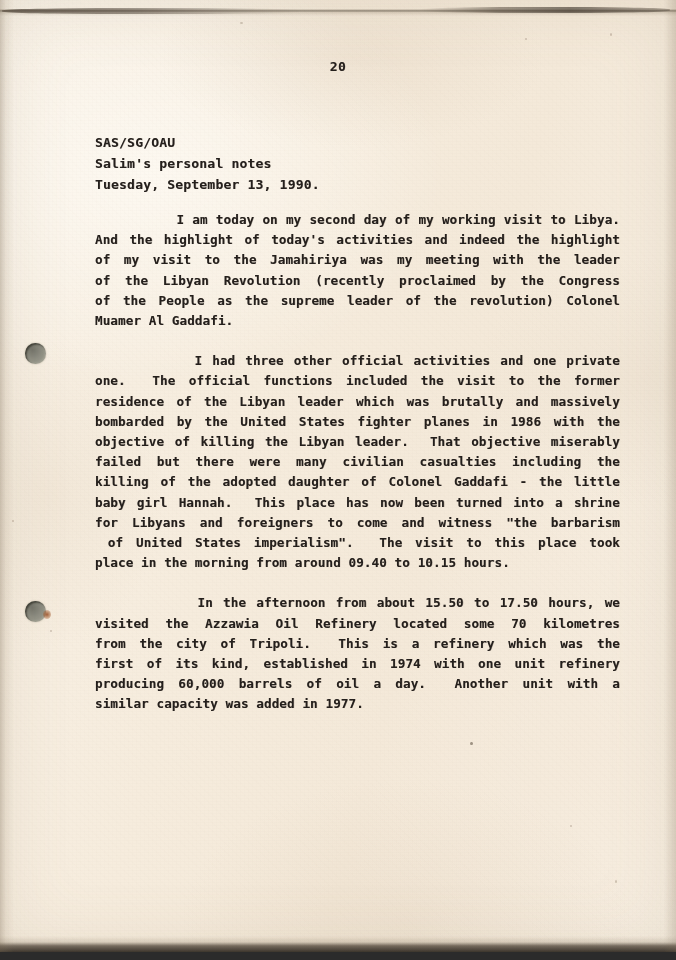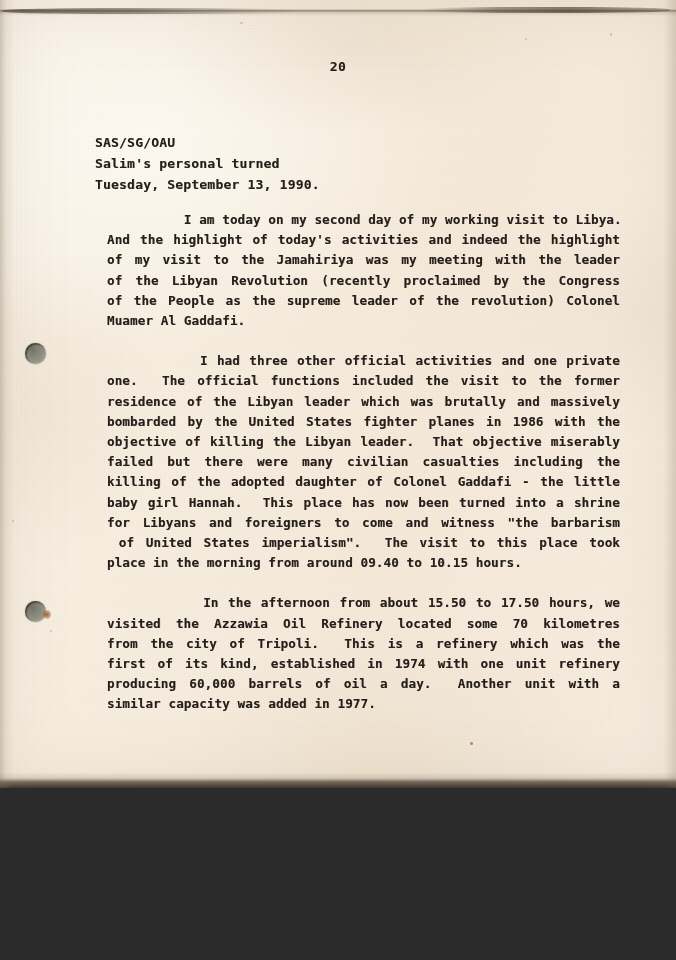--- a/index.html
+++ b/index.html
@@ -5,21 +5,21 @@
 <style>
   html, body {
     margin: 0;
     padding: 0;
     background: #2b2b2b;
   }
 
   .page {
     position: relative;
     width: 676px;
-    height: 788px;
+    height: 952px;
     overflow: hidden;
     background-color: #f7efe3;
     background-image:
       radial-gradient(ellipse 420px 300px at 22% 18%, rgba(255,252,246,0.75) 0%, rgba(255,252,246,0) 70%),
       radial-gradient(ellipse 380px 420px at 85% 78%, rgba(244,232,216,0.55) 0%, rgba(244,232,216,0) 72%),
       linear-gradient(105deg, #f9f2e7 0%, #f6ecdd 38%, #f4e9d9 62%, #f8f0e4 100%);
     font-family: "DejaVu Sans Mono", "Liberation Mono", monospace;
     -webkit-font-smoothing: antialiased;
   }
 
@@ -159,21 +159,20 @@
     white-space: pre-wrap;
   }
   .para:last-child { margin-bottom: 0; }
 
   
   .ln {
     display: block;
     text-align: justify;
     text-align-last: justify;
     white-space: pre;
-    margin-left: 12px;
   }
   .ln.last {
     text-align-last: left;
   }
 
   
   .speck {
     position: absolute;
     background: rgba(90,76,60,0.55);
     border-radius: 50%;
@@ -214,21 +213,21 @@
   <div class="speck faint" style="left:525px; top:38px;  width:2px; height:2px;"></div>
   <div class="speck faint" style="left:610px; top:33px;  width:2px; height:3px;"></div>
   <div class="speck faint" style="left:240px; top:22px;  width:3px; height:2px;"></div>
   <div class="speck faint" style="left:50px;  top:630px; width:2px; height:2px;"></div>
   <div class="speck faint" style="left:12px;  top:520px; width:2px; height:2px;"></div>
 
   <div class="typed page-number">20</div>
 
   <div class="typed heading-block">
     <div>SAS/SG/OAU</div>
-    <div>Salim's personal turned</div>
+    <div>Salim's personal notes</div>
     <div>Tuesday, September 13, 1990.</div>
   </div>
 
   <div class="typed body-block">
     <p class="para" id="p0"><span class="ln">          I am today on my second day of my working visit to Libya.</span><span class="ln">And the highlight of today's activities and indeed the highlight</span><span class="ln">of my visit to the Jamahiriya was my meeting with the leader</span><span class="ln">of the Libyan Revolution (recently proclaimed by the Congress</span><span class="ln">of the People as the supreme leader of the revolution) Colonel</span><span class="ln last">Muamer Al Gaddafi.</span></p>
     <p class="para" id="p1"><span class="ln">          I had three other official activities and one private</span><span class="ln">one.  The official functions included the visit to the former</span><span class="ln">residence of the Libyan leader which was brutally and massively</span><span class="ln">bombarded by the United States fighter planes in 1986 with the</span><span class="ln">objective of killing the Libyan leader.  That objective miserably</span><span class="ln">failed but there were many civilian casualties including the</span><span class="ln">killing of the adopted daughter of Colonel Gaddafi - the little</span><span class="ln">baby girl Hannah.  This place has now been turned into a shrine</span><span class="ln">for Libyans and foreigners to come and witness "the barbarism</span><span class="ln"> of United States imperialism".  The visit to this place took</span><span class="ln last">place in the morning from around 09.40 to 10.15 hours.</span></p>
     <p class="para" id="p2"><span class="ln">          In the afternoon from about 15.50 to 17.50 hours, we</span><span class="ln">visited the Azzawia Oil Refinery located some 70 kilometres</span><span class="ln">from the city of Tripoli.  This is a refinery which was the</span><span class="ln">first of its kind, established in 1974 with one unit refinery</span><span class="ln">producing 60,000 barrels of oil a day.  Another unit with a</span><span class="ln last">similar capacity was added in 1977.</span></p>
   </div>
 
   <div class="vignette"></div>

